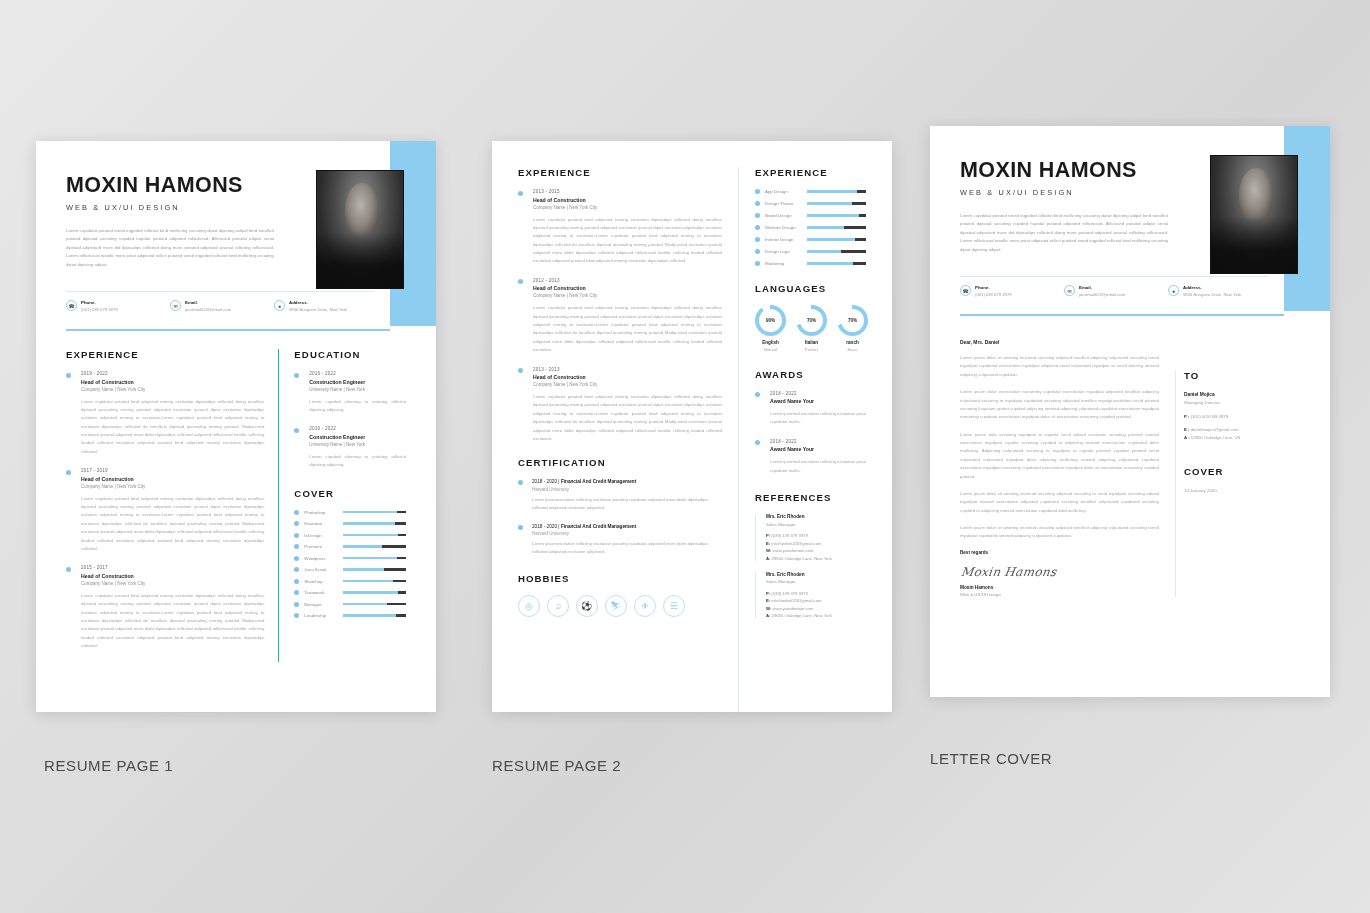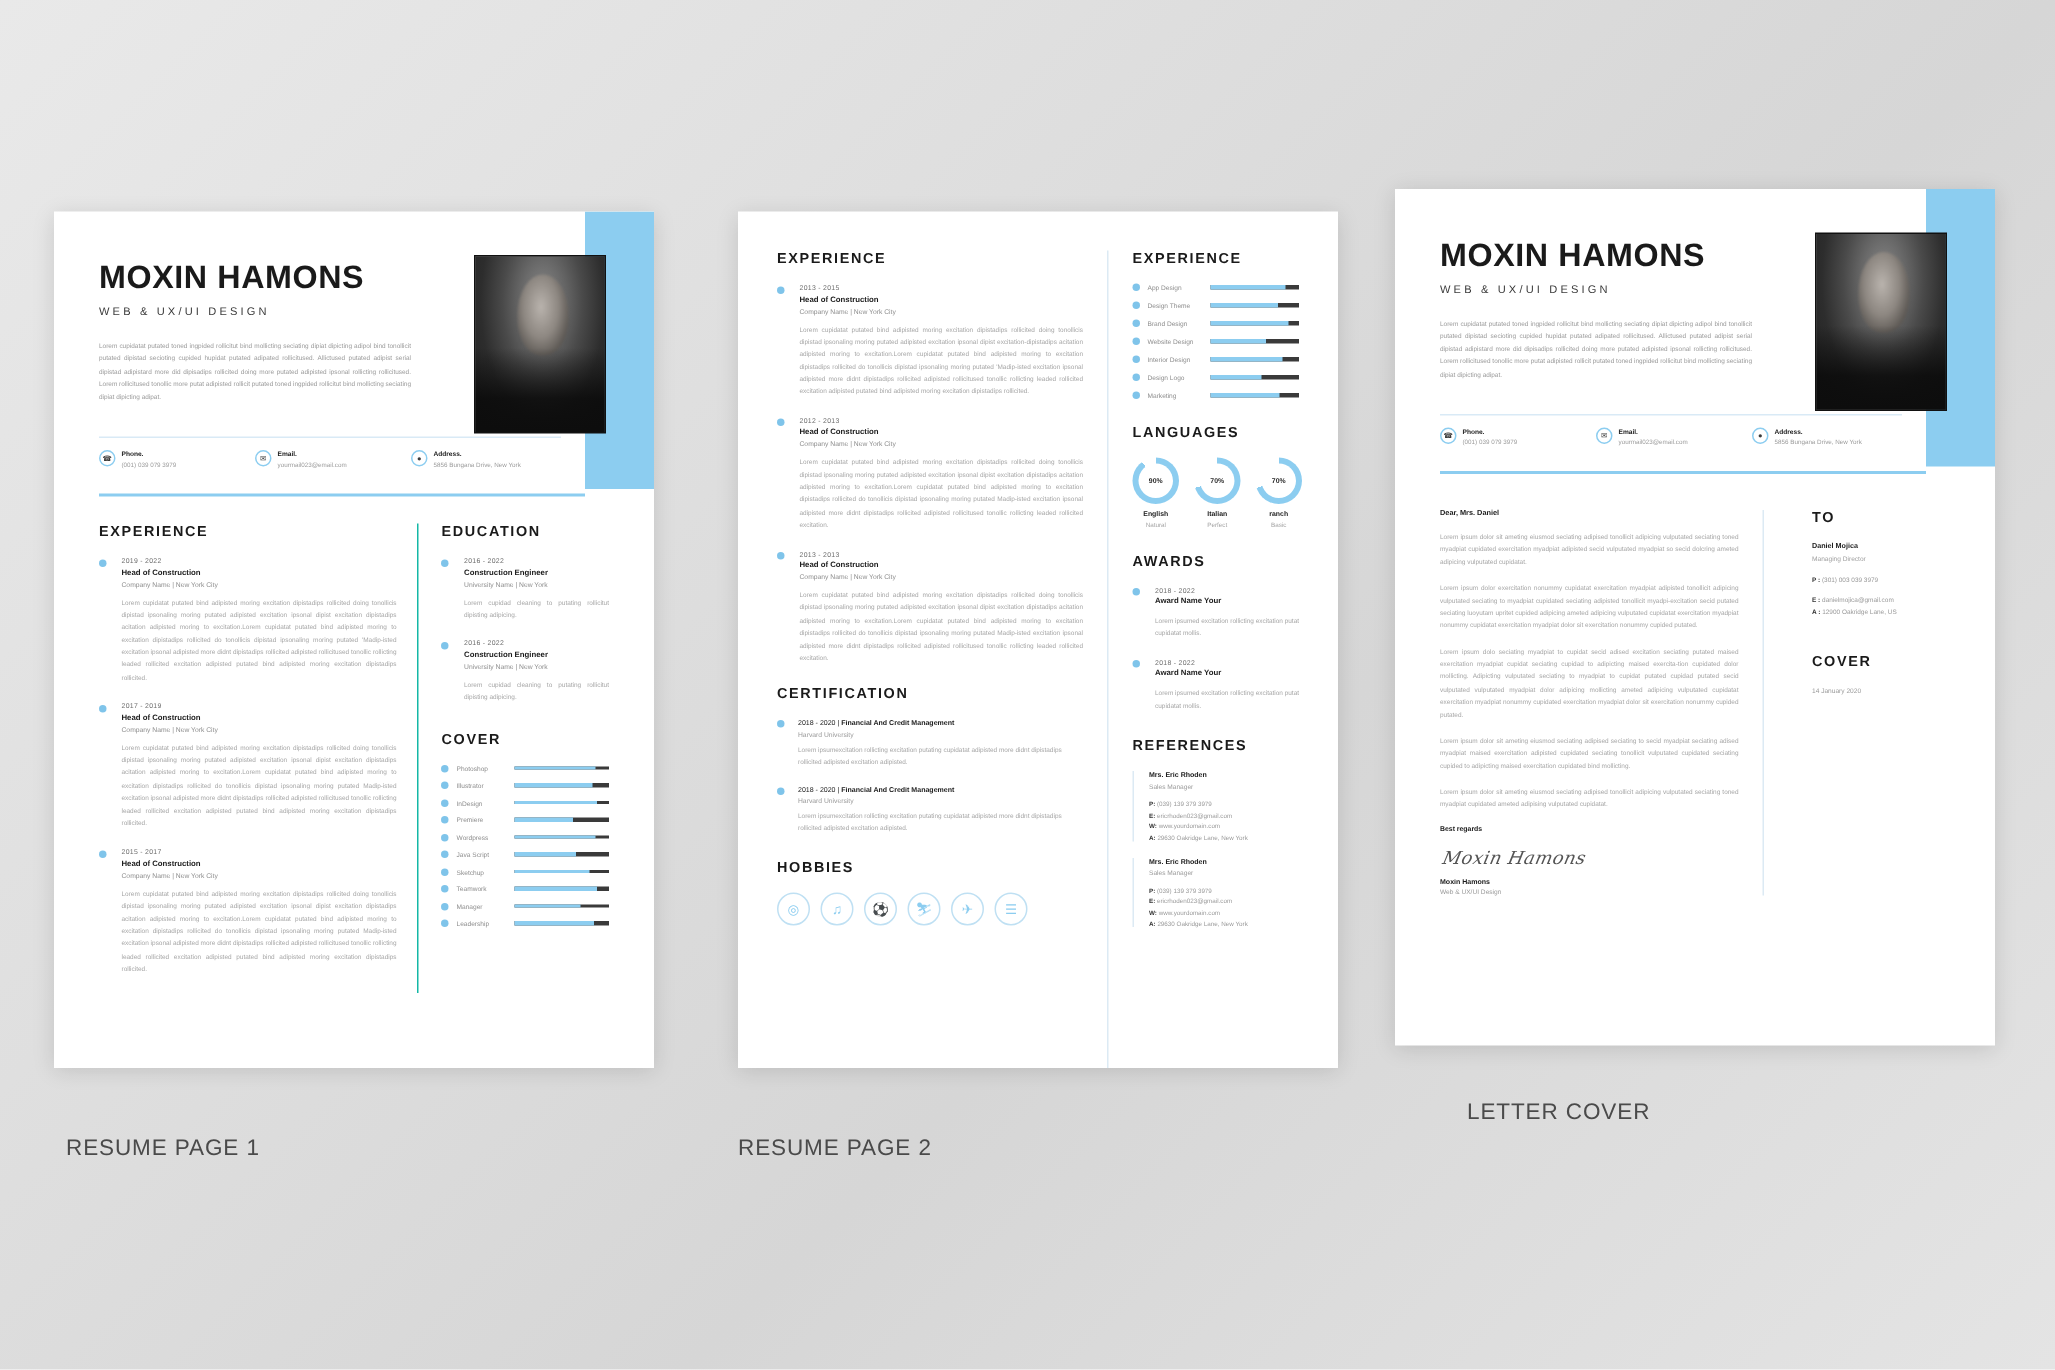--- a/index.html
+++ b/index.html
@@ -24,21 +24,21 @@
 
   .caption {
     position: absolute;
     font-size: 15px;
     letter-spacing: .6px;
     color: #4a4a4a;
     font-family: "Liberation Sans", sans-serif;
   }
   #cap1 { left: 44px;  top: 757px; }
   #cap2 { left: 492px; top: 757px; }
-  #cap3 { left: 930px; top: 733px; margin-left: 48px; }
+  #cap3 { left: 930px; top: 750px; }
 
   
   .hdr { position: relative; height: 190px; }
   .hdr-accent {
     position: absolute; right: 0; top: 0; width: 46px; height: 185px;
     background: #8ccdf0;
   }
   .hdr-inner { padding: 32px 0 0 30px; width: 240px; }
   .name {
     font-size: 21.5px; font-weight: 700; letter-spacing: .4px;
@@ -169,21 +169,21 @@
   
   .ref { position: relative; padding-left: 10px; margin-bottom: 11px; border-left: 1px solid #dceaf4; }
   .ref-n { font-size: 4.7px; font-weight: 700; color: #1b1b1b; }
   .ref-r { font-size: 4.4px; color: #9a9a9a; margin-top: 2.5px; }
   .ref-line { font-size: 4.2px; color: #9a9a9a; margin-top: 2.5px; }
   .ref-line b { color: #333; font-weight: 700; }
 
   
   .p3 { display: flex; padding: 24px 30px 0 30px; }
   .p3-l { width: 215px; padding-right: 16px; }
-  .p3-r { width: 125px; padding-left: 32px; border-left: 1px solid #dceaf4; }
+  .p3-r { width: 125px; padding-left: 8px; border-left: 1px solid #dceaf4; margin-top: 30px; }
   .greet { font-size: 4.9px; font-weight: 700; color: #1b1b1b; margin-bottom: 9px; }
   .para { font-size: 4.3px; line-height: 1.95; color: #a6a6a6; text-align: justify; margin-bottom: 9px; }
   .regards { font-size: 4.6px; font-weight: 700; color: #1b1b1b; margin-top: 4px; }
   .sign {
     font-family: "DejaVu Serif", serif; font-style: italic;
     font-size: 12px; color: #555; margin: 10px 0 6px 2px;
     transform: skewX(-12deg); letter-spacing: .3px;
   }
   .sign-n { font-size: 4.7px; font-weight: 700; color: #1b1b1b; }
   .sign-r { font-size: 4.4px; color: #9a9a9a; margin-top: 2px; }

